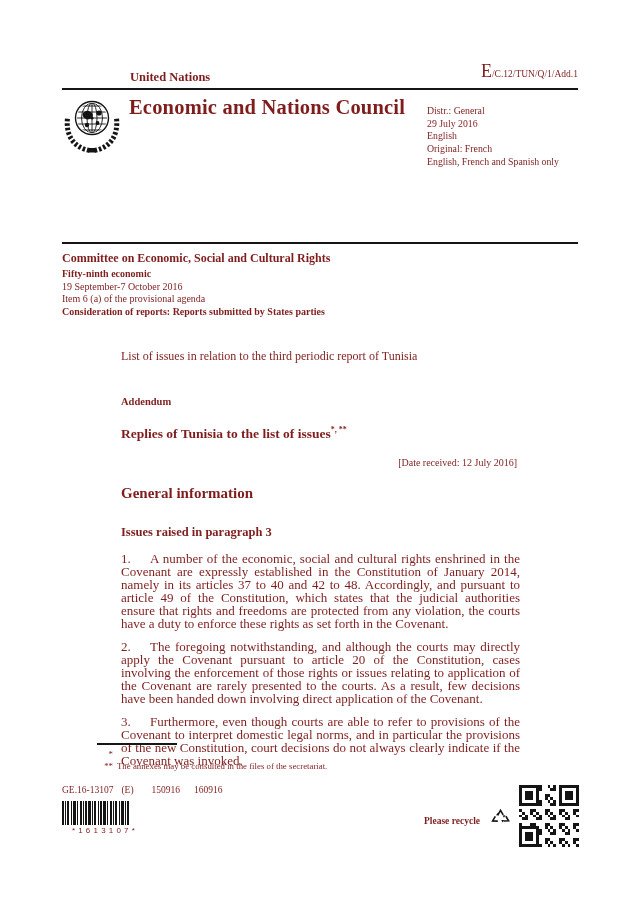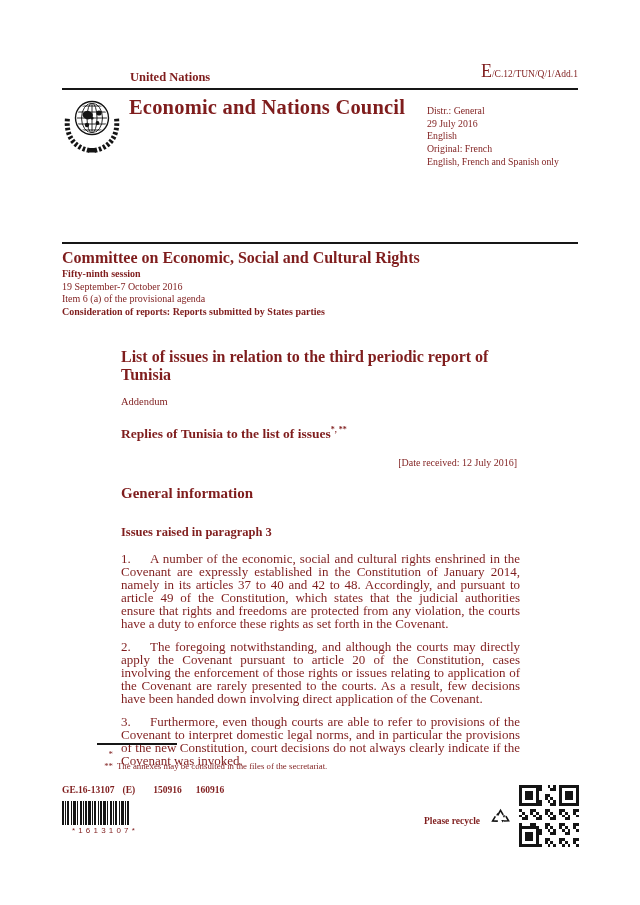--- a/index.html
+++ b/index.html
@@ -18,45 +18,45 @@
   .doc-symbol .big-e { font-size:18px; }
   .doc-symbol .rest { font-size:9.5px; }
   .rule-top { left:62px; top:72px; width:516px; height:2px; background:#161616; }
   .emblem { left:60px; top:76px; width:64px; height:64px; }
   .council-title { left:129px; top:80px; font-size:20.5px; font-weight:bold; letter-spacing:0.2px; }
   .distr-block { left:427px; top:89px; font-size:9.8px; line-height:12.7px; }
 
   
   .rule-mid { left:62px; top:226px; width:516px; height:2px; background:#161616; }
   .session-block { left:62px; top:236px; width:480px; font-size:10px; line-height:12.8px; }
-  .session-block .committee { font-size:16px; font-weight:bold; margin-bottom:3px; }
+  .session-block .committee { font-size:12px; font-weight:bold; margin-bottom:3px; }
   .b { font-weight:bold; }
 
   
-  .main-title { left:121px; top:332px; width:420px; font-size:16px; font-weight:bold; line-height:17.5px; }
-  .addendum { left:121px; top:380px; font-size:10.5px; font-weight:normal; }
+  .main-title { left:121px; top:332px; width:420px; font-size:12px; font-weight:normal; line-height:17.5px; }
+  .addendum { left:121px; top:380px; font-size:10.5px; font-weight:bold; }
   .subtitle { left:121px; top:409px; font-size:13.5px; font-weight:bold; }
   .subtitle sup { font-size:8px; font-weight:bold; }
   .date-received { left:121px; top:441px; width:396px; text-align:right; font-size:10px; }
   .section-heading { left:121px; top:469px; font-size:15px; font-weight:bold; }
   .subsection-heading { left:121px; top:509px; font-size:12.5px; font-weight:bold; }
 
   
   .paragraphs { left:121px; top:536px; width:399px; font-size:13px; line-height:13px; text-align:justify; }
   .paragraphs p { margin:0 0 10px 0; }
   .pnum { display:inline-block; width:29px; }
 
   
   .fn-rule { left:97px; top:727px; width:80px; height:1.5px; background:#161616; }
   .footnotes { left:97px; top:733px; width:345px; font-size:8.8px; line-height:11.8px; }
   .fn-row { display:flex; }
   .fn-mark { display:inline-block; width:20px; text-align:right; padding-right:4px; flex:0 0 20px; }
 
   
-  .ge-line { left:62px; top:769px; font-size:9.5px; white-space:nowrap;font-weight:bold; }
+  .ge-line { left:62px; top:769px; font-size:9.5px; white-space:nowrap; }
   .ge-line .gap1 { margin-left:8px; }
   .ge-line .gap2 { margin-left:18px; }
   .ge-line .gap3 { margin-left:14px; }
   .barcode { left:62px; top:785px; width:84px; height:24px; }
   .barcode-text { left:62px; top:810px; width:86px; font-size:8px; letter-spacing:3.2px;
                   font-family:"Liberation Sans", sans-serif; text-align:center; white-space:nowrap; }
   .recycle-label { left:424px; top:800px; font-size:9.5px; font-weight:bold; }
   .recycle-icon { left:489px; top:790px; width:23px; height:23px; }
   .qr { left:519px; top:769px; width:60px; height:62px; }
 </style>
@@ -109,21 +109,21 @@
     <div>29 July 2016</div>
     <div>English</div>
     <div>Original: French</div>
     <div>English, French and Spanish only</div>
   </div>
 
   <div class="abs rule-mid"></div>
 
   <div class="abs session-block">
     <div class="committee">Committee on Economic, Social and Cultural Rights</div>
-    <div class="b">Fifty-ninth session</div>
+    <div class="b">Fifty-ninth economic</div>
     <div>19 September-7 October 2016</div>
     <div>Item 6 (a) of the provisional agenda</div>
     <div class="b">Consideration of reports: Reports submitted by States parties</div>
   </div>
 
   <div class="abs main-title">List of issues in relation to the third periodic report of Tunisia</div>
   <div class="abs addendum">Addendum</div>
   <div class="abs subtitle"><span>Replies of Tunisia to the list of issues</span><sup>*, **</sup></div>
   <div class="abs date-received">[Date received: 12 July 2016]</div>
 

